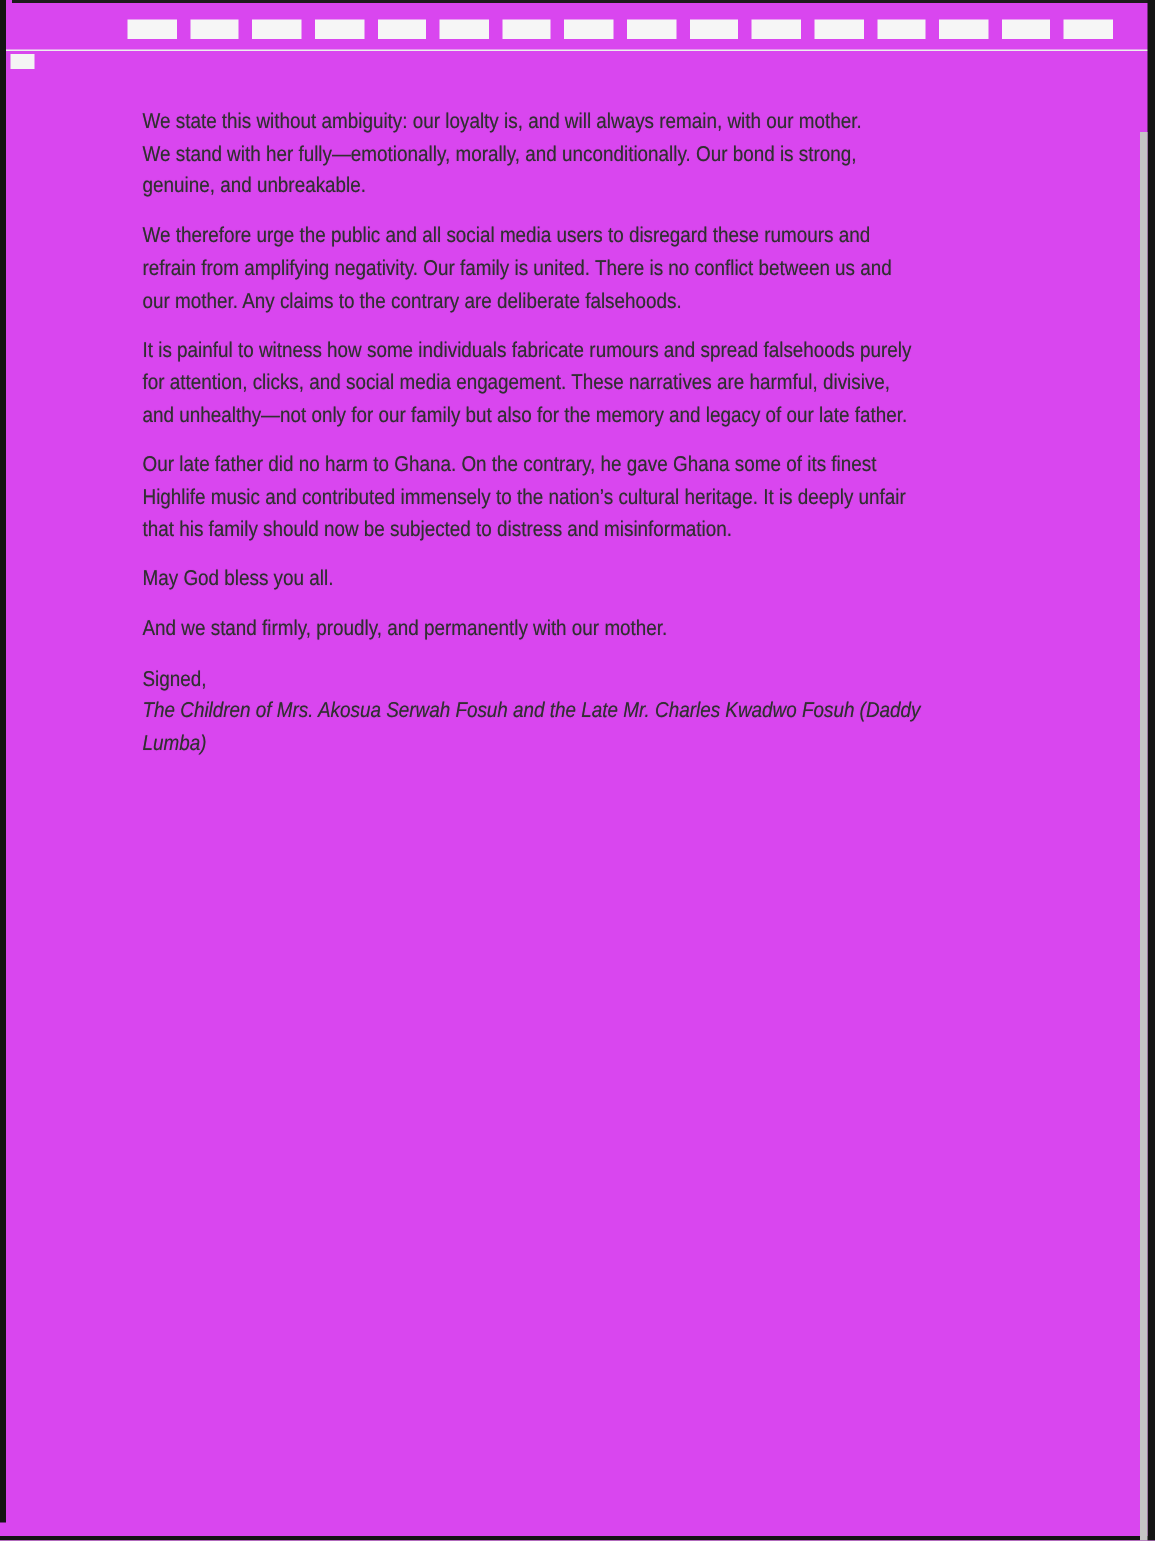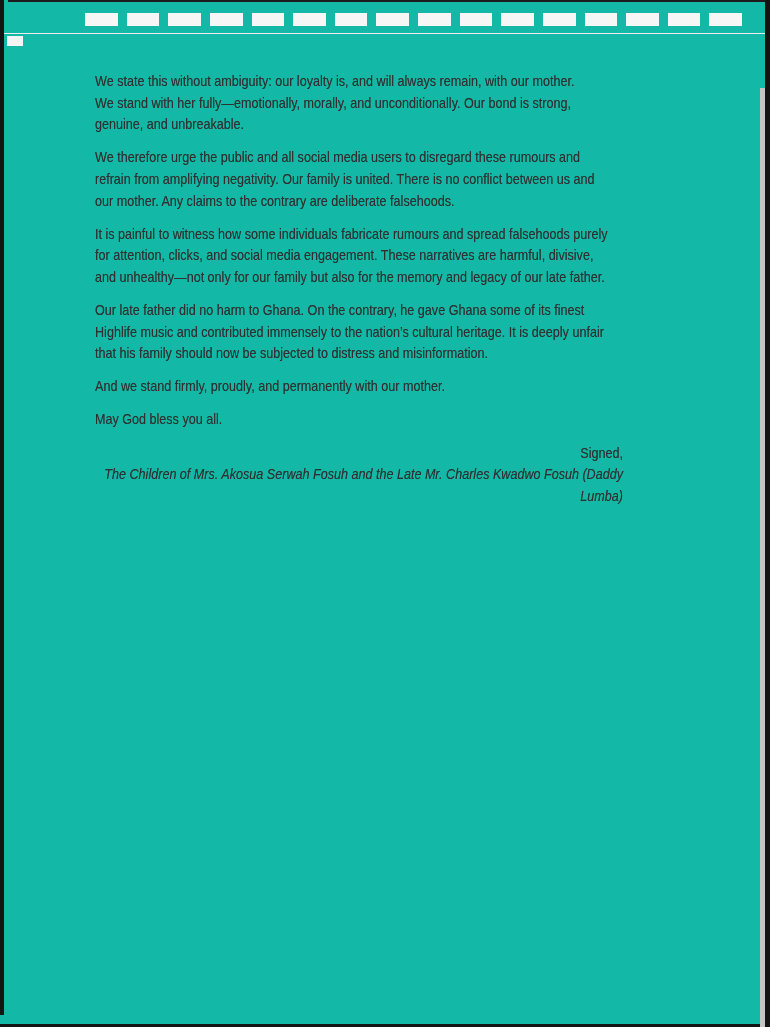--- a/index.html
+++ b/index.html
@@ -5,21 +5,21 @@
   html, body { margin: 0; padding: 0; }
   body {
     width: 770px; height: 1027px;
     position: relative;
     background: #fefefe;
     overflow: hidden;
     font-family: "Liberation Sans", sans-serif;
   }
   .page {
     position: absolute; inset: 0;
-    background: #14b8a6;
+    background: #d946ef;
   }
   
   .ghost-band {
     position: absolute; top: 13px; left: 85px; right: 28px; height: 13px;
     display: flex; gap: 9px;
   }
   .ghost-band .ghost-cell { flex: 1; background: #f6f6f6; }
   .ghost-underline {
     position: absolute; top: 33px; left: 4px; right: 0; height: 1px;
     background: #ededed;
@@ -51,21 +51,21 @@
   }
   
   .letter {
     position: absolute; left: 95px; top: 71px; width: 600px;
     color: #303030;
     font-size: 14.3px;
     line-height: 21.65px;
     text-shadow: 0 0 0.5px rgba(48,48,48,0.55);
   }
   .para { margin: 0 0 11.4px 0; }
-  .para:last-child { margin-bottom: 0; text-align: right; }
+  .para:last-child { margin-bottom: 0; }
   .line {
     white-space: nowrap;
     transform: scaleX(0.88);
     transform-origin: 0 50%;
   }
   .line.italic { font-style: italic; }
 </style>
 </head>
 <body>
 
@@ -107,24 +107,24 @@
         <div class="line">It is painful to witness how some individuals fabricate rumours and spread falsehoods purely</div>
         <div class="line">for attention, clicks, and social media engagement. These narratives are harmful, divisive,</div>
         <div class="line">and unhealthy—not only for our family but also for the memory and legacy of our late father.</div>
       </div>
       <div class="para">
         <div class="line">Our late father did no harm to Ghana. On the contrary, he gave Ghana some of its finest</div>
         <div class="line">Highlife music and contributed immensely to the nation’s cultural heritage. It is deeply unfair</div>
         <div class="line">that his family should now be subjected to distress and misinformation.</div>
       </div>
       <div class="para">
-        <div class="line">And we stand firmly, proudly, and permanently with our mother.</div>
+        <div class="line">May God bless you all.</div>
       </div>
       <div class="para">
-        <div class="line">May God bless you all.</div>
+        <div class="line">And we stand firmly, proudly, and permanently with our mother.</div>
       </div>
       <div class="para">
         <div class="line">Signed,</div>
         <div class="line italic">The Children of Mrs. Akosua Serwah Fosuh and the Late Mr. Charles Kwadwo Fosuh (Daddy</div>
         <div class="line italic">Lumba)</div>
       </div>
     </div>
 
   <div class="edge-left"></div>
   <div class="edge-top"></div>

